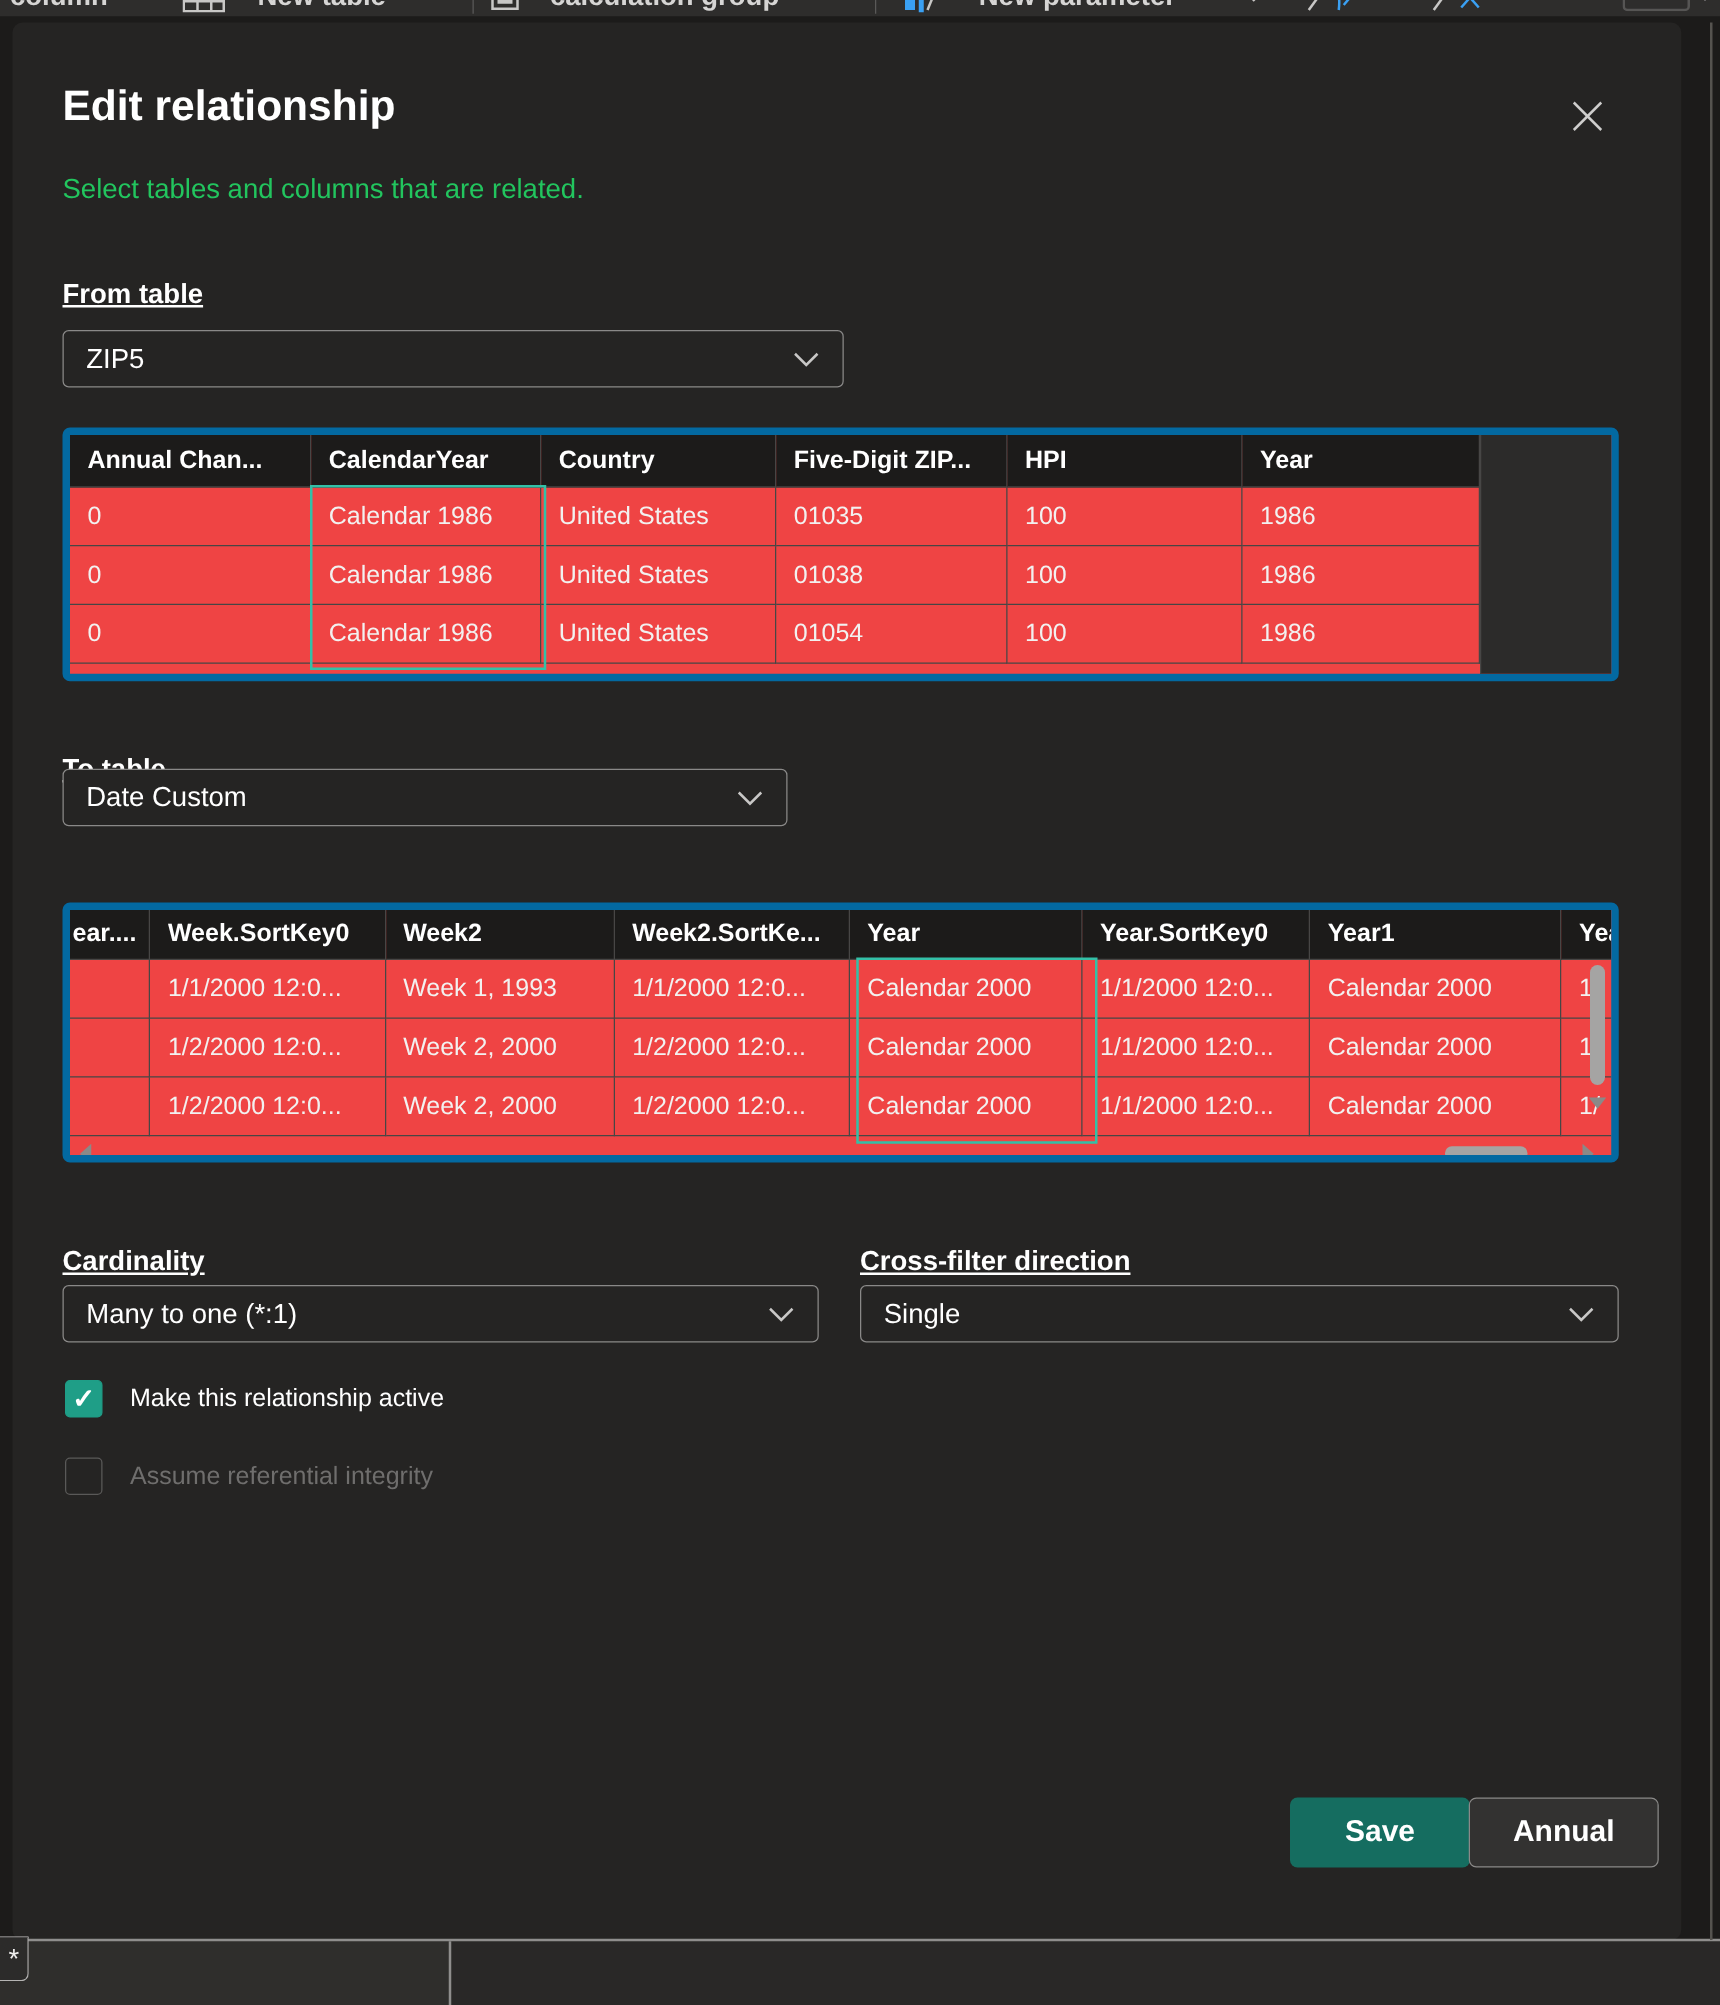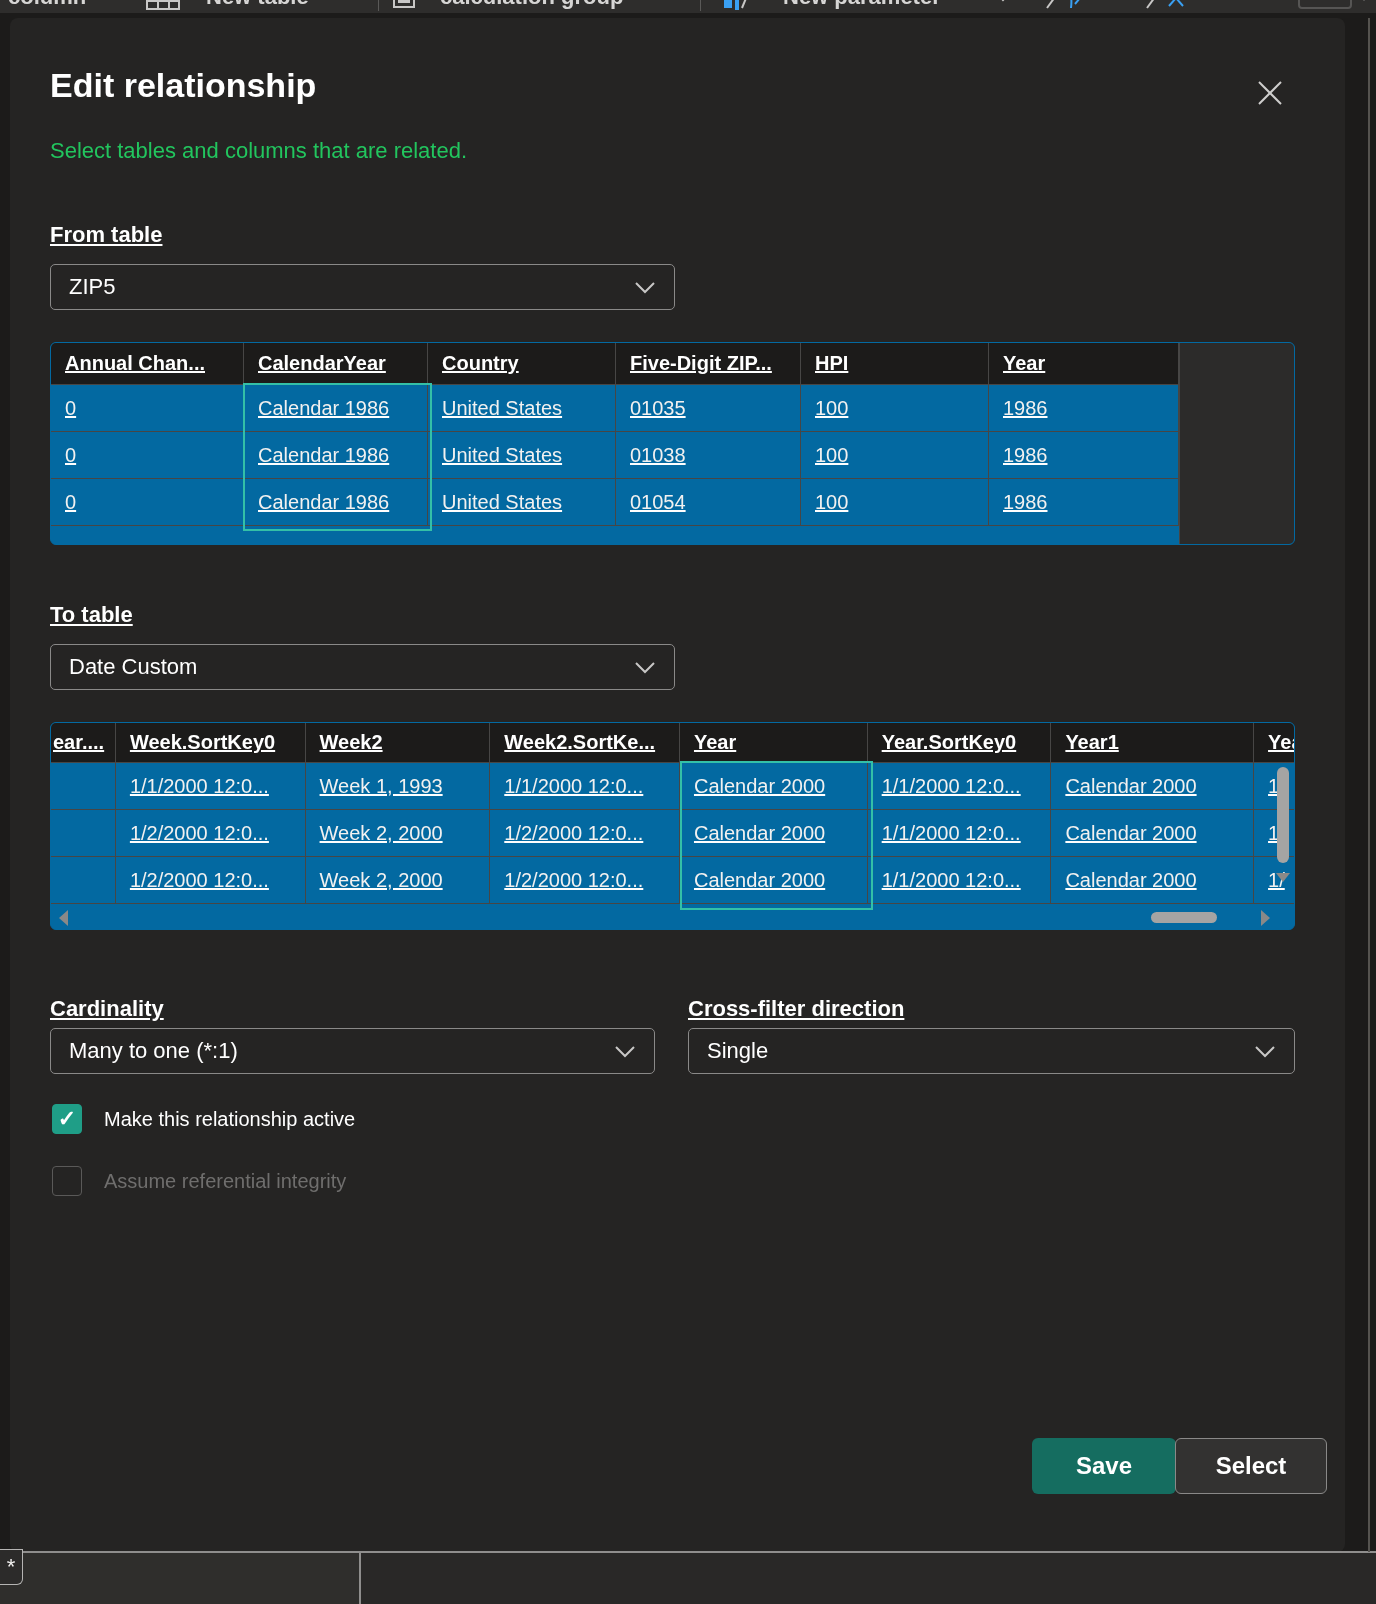--- a/index.html
+++ b/index.html
@@ -23,22 +23,22 @@
 
   .sec-label{position:absolute;font-size:22px;font-weight:700;color:#ffffff;text-decoration:underline;}
 
   
   .dd{position:absolute;height:46px;border:1px solid #8a8988;border-radius:5px;
       background:#252423;display:flex;align-items:center;box-sizing:border-box;cursor:pointer;}
   .dd-text{font-size:22px;color:#ffffff;padding-left:18px;flex:1;}
   .dd-chev{padding-right:18px;display:flex;align-items:center;}
 
   
-  .tbl{position:absolute;background:#0369a1;border:1px solid #0369a1;border-radius:6px;
-       box-sizing:border-box;overflow:hidden;text-decoration:underline;}
+  .tbl{position:absolute;background:#ef4444;border:6px solid #0369a1;border-radius:6px;
+       box-sizing:border-box;overflow:hidden;}
   .thead{display:flex;}
   .th{background:#1c1b1a;border-right:1px solid #474645;border-bottom:1px solid #474645;
       box-sizing:border-box;display:flex;align-items:center;padding-left:14px;
       font-size:20px;font-weight:700;color:#ffffff;white-space:nowrap;overflow:hidden;cursor:pointer;}
   .trow{display:flex;}
   .td{border-right:1px solid #474645;border-bottom:1px solid #474645;box-sizing:border-box;
       display:flex;align-items:center;padding-left:14px;font-size:20px;color:#f2f1f0;
       white-space:nowrap;overflow:hidden;cursor:pointer;}
   .sel-overlay{position:absolute;border:2px solid #34c0a7;pointer-events:none;}
   .filler{position:absolute;background:#2c2b2a;border-left:1px solid #474645;}
@@ -204,21 +204,21 @@
       <div class="td" style="width:188px">United States</div>
       <div class="td" style="width:185px">01054</div>
       <div class="td" style="width:188px">100</div>
       <div class="td" style="width:190px">1986</div>
     </div>
     <div class="filler" style="left:1128px;top:0;width:117px;height:203px"></div>
     <div class="sel-overlay" style="left:192px;top:40px;width:185px;height:144px"></div>
   </div>
 
   <div class="sec-label" style="left:40px;top:584px">To table</div>
-  <div class="dd" style="left:40px;top:626px;width:625px">
+  <div class="dd" style="left:40px;top:597px;width:580px">
     <span class="dd-text">Date Custom</span>
     <span class="dd-chev">
       <svg width="22" height="13" viewBox="0 0 22 13">
           <polyline points="2,2 11,11 20,2" fill="none" stroke="#c8c7c6" stroke-width="2"></polyline>
         </svg>
     </span>
   </div>
 
   <div class="tbl" style="left:40px;top:704px;width:1245px;height:208px">
     <div class="thead" style="height:40px">
@@ -296,21 +296,21 @@
       <span class="tick">✓</span>
     </div>
     <span class="cbx-label on">Make this relationship active</span>
   </div>
   <div class="cbx-row" style="left:42px;top:1148px">
     <div class="cbx disabled"></div>
     <span class="cbx-label off">Assume referential integrity</span>
   </div>
 
   <button class="btn btn-save" style="left:1022px;top:1420px;width:144px">Save</button>
-  <button class="btn btn-cancel" style="left:1165px;top:1420px;width:152px">Select</button>
+  <button class="btn btn-cancel" style="left:1165px;top:1420px;width:152px">Annual</button>
 
 </div>
 
 <div class="bottom-strip">
   <div class="lighter"></div>
 </div>
 <div class="hline"></div>
 <div class="vline-bottom"></div>
 <div class="vline-right"></div>
 <div class="status-box">*</div>

